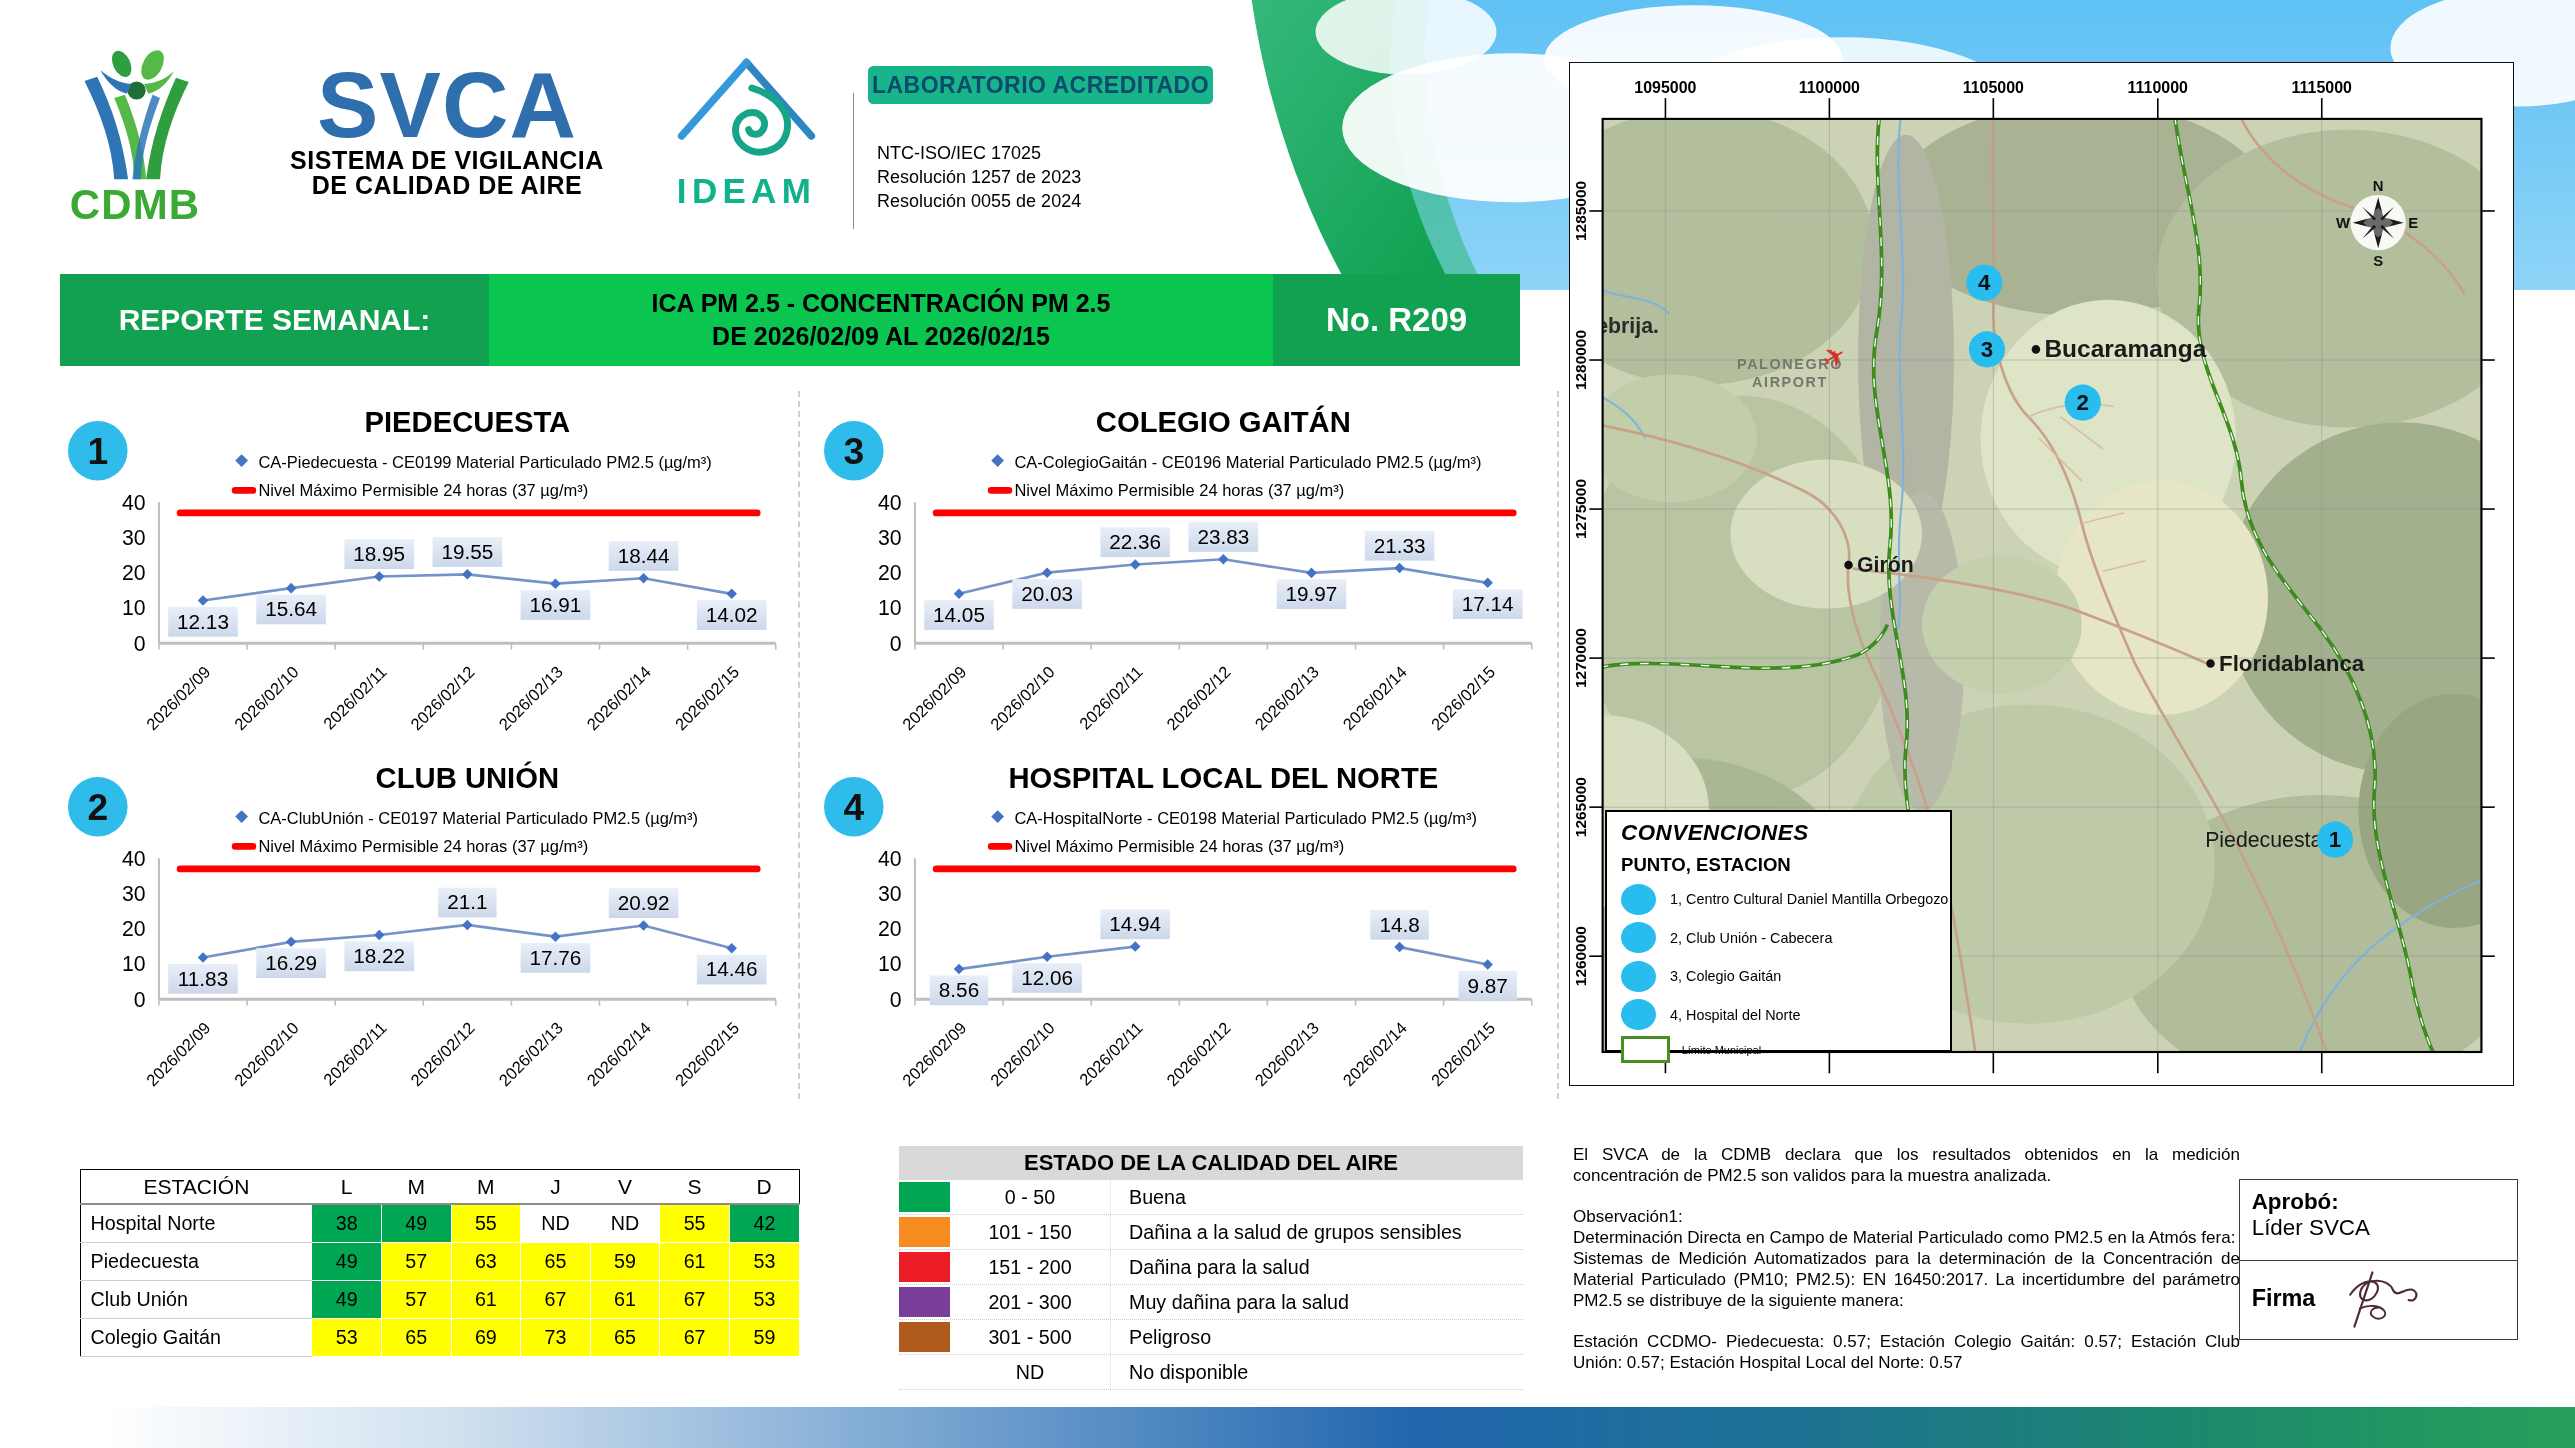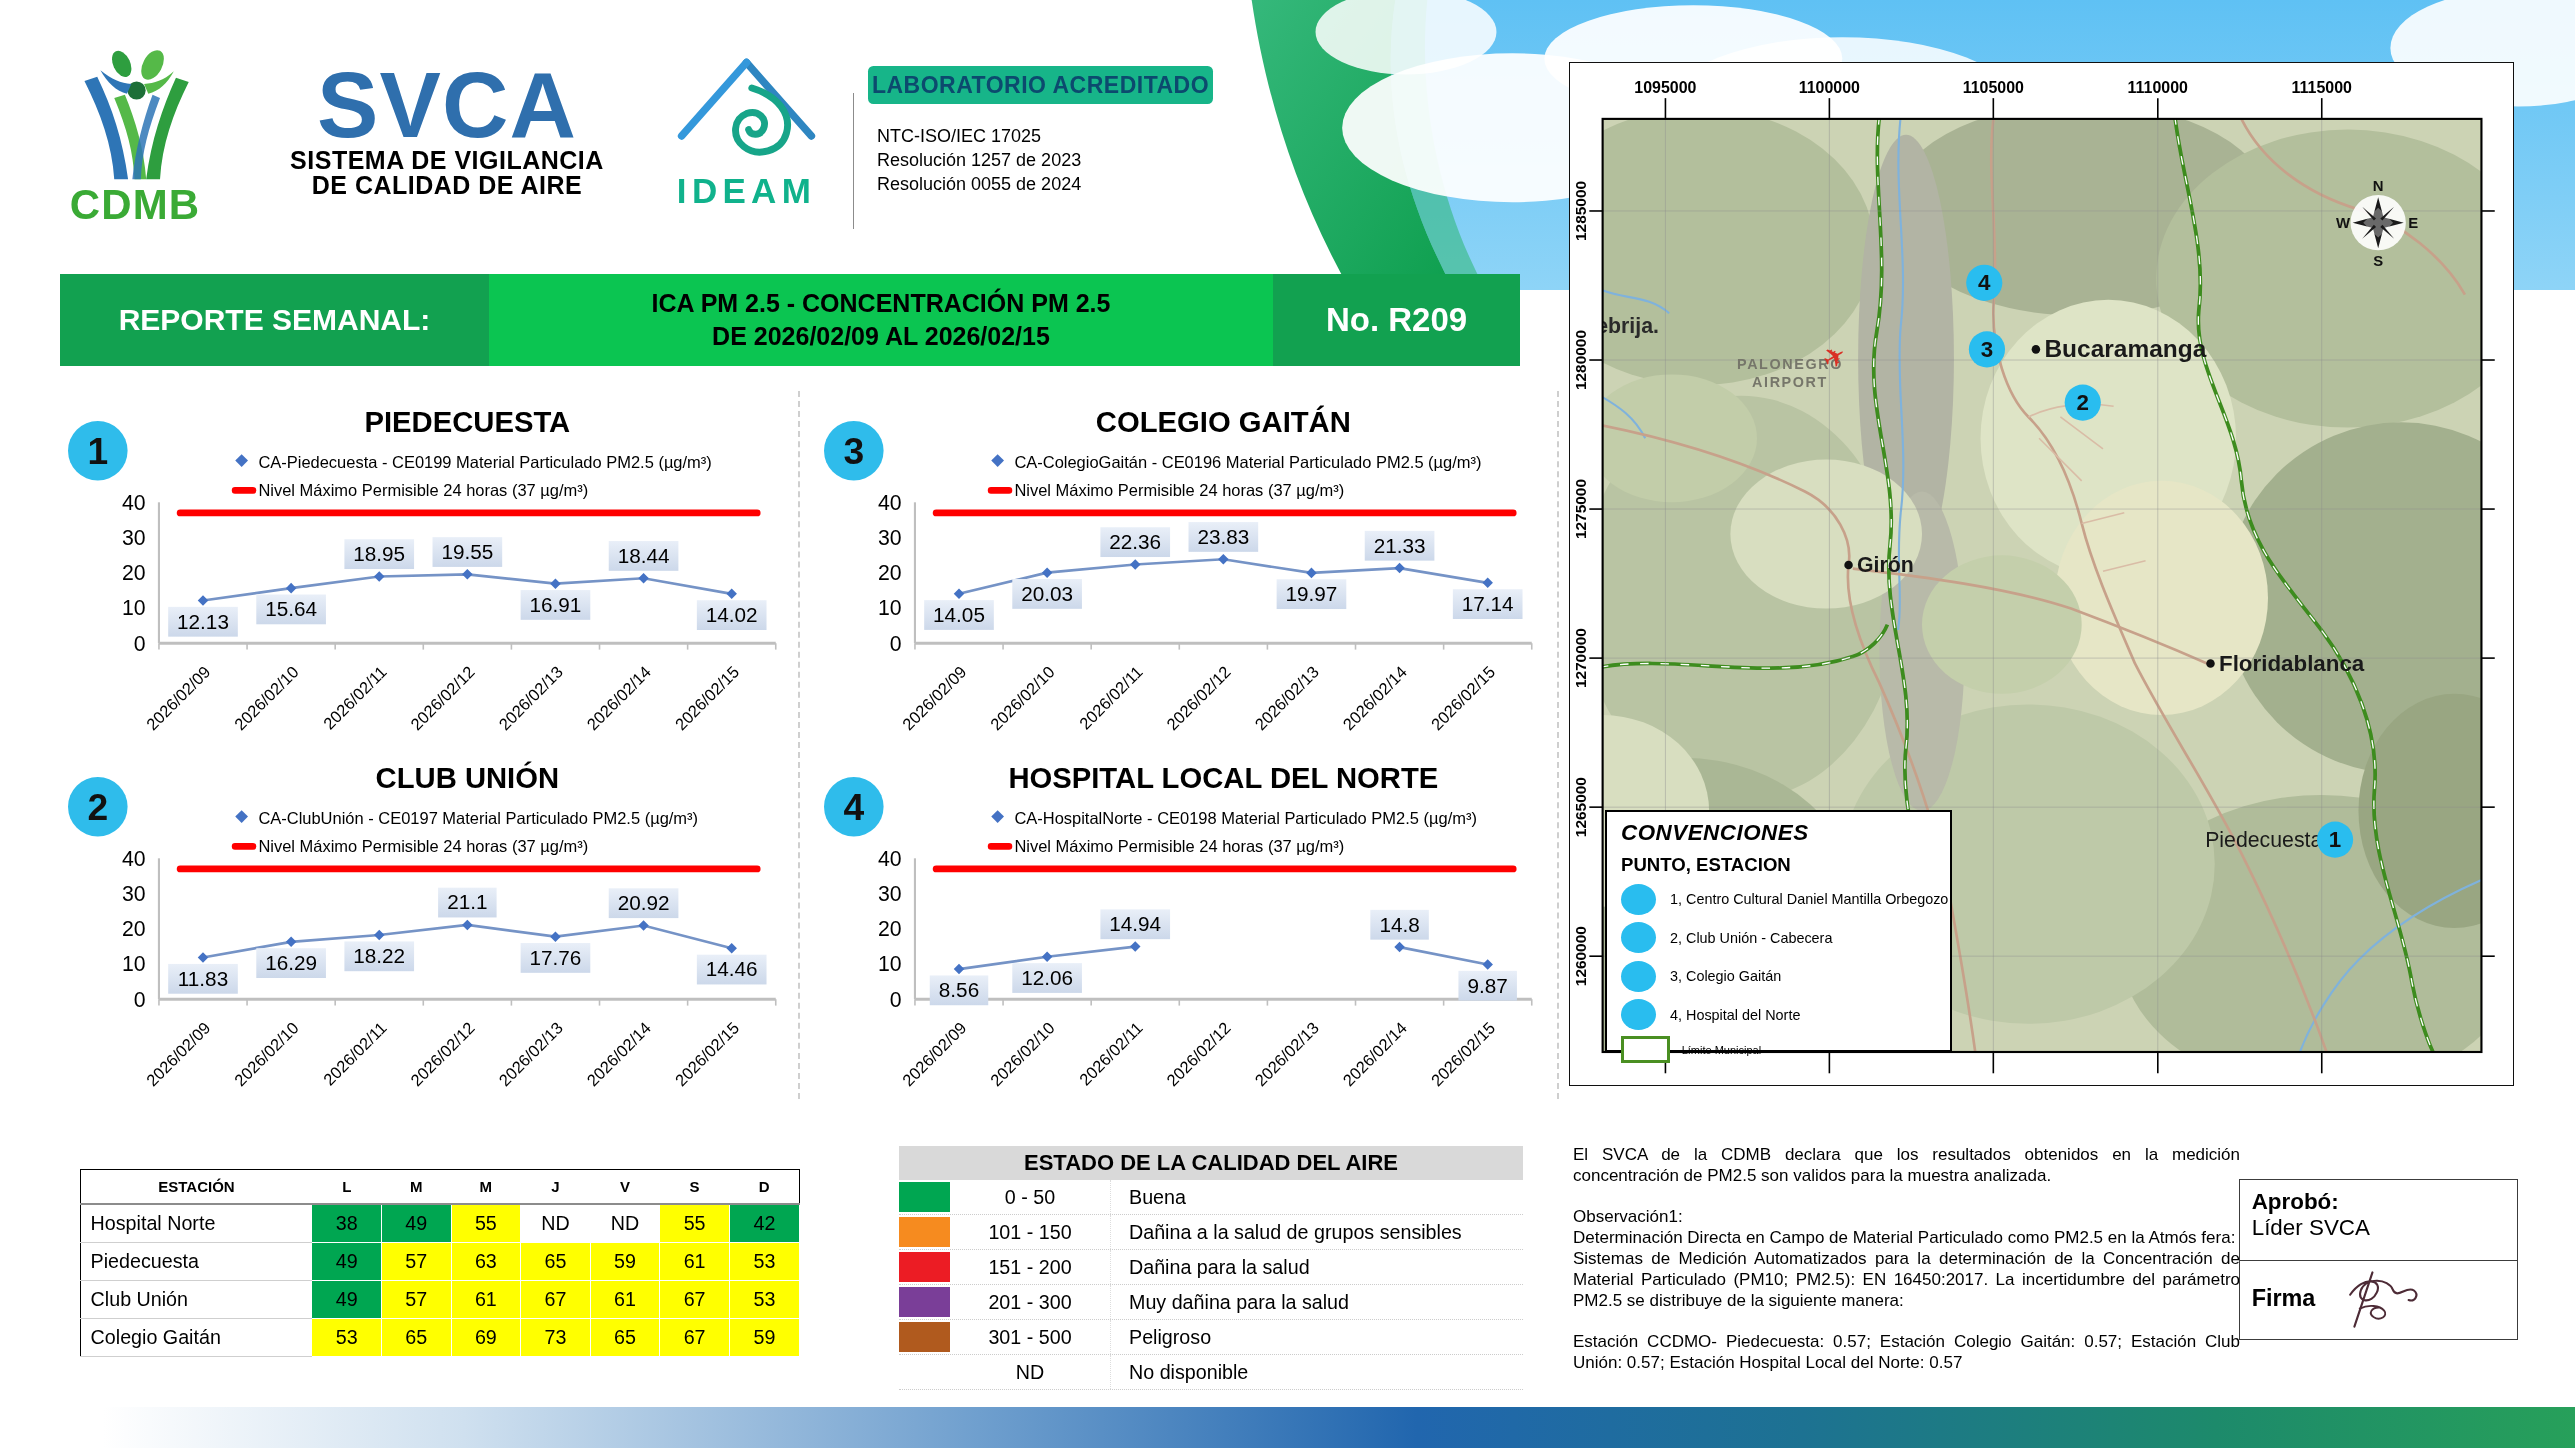--- a/index.html
+++ b/index.html
@@ -13,21 +13,21 @@
   #cdmb-text{font-size:42px;font-weight:800;color:#3aaa35;letter-spacing:1.1px;margin-top:-3.2px;}
   #svca-logo{left:290px;top:63px;width:314px;text-align:center;}
   #svca-main{font-size:92px;font-weight:800;color:#2f6fad;line-height:85px;letter-spacing:1.1px;}
   .svca-sub{font-size:25px;font-weight:700;color:#000000;line-height:24.5px;letter-spacing:0.5px;}
   #ideam-logo{left:672px;top:56px;width:149px;text-align:center;}
   #ideam-text{font-size:35px;font-weight:800;color:#10b28c;letter-spacing:5.3px;margin-top:1.1px;}
   #hdr-divider{left:853px;top:93px;height:136px;border-left:1.6px solid #8c8c8c;}
   #lab-badge{left:868px;top:66px;width:345px;height:38px;background:#17b589;border-radius:5.3px;
              color:#0c4a6e;font-size:23px;font-weight:700;display:flex;align-items:center;justify-content:center;
              letter-spacing:0.5px;z-index:2;}
-  #accred{left:877px;top:124px;font-size:18px;line-height:24px;color:#000;z-index:2;}
+  #accred{left:877px;top:141px;font-size:18px;line-height:24px;color:#000;z-index:2;}
 
   
   #title-bar{left:60px;top:274px;width:1460px;height:92px;display:flex;z-index:3;}
   #tb-left{width:429px;background:#12a150;color:#fff;font-size:30px;font-weight:700;
            display:flex;align-items:center;justify-content:center;}
   #tb-center{flex:1;background:#0bc551;color:#000;font-size:25px;font-weight:700;text-align:center;
              display:flex;flex-direction:column;align-items:center;justify-content:center;line-height:33px;}
   #tb-right{width:247px;background:#12a150;color:#fff;font-size:33px;font-weight:700;
             display:flex;align-items:center;justify-content:center;}
 
@@ -40,21 +40,21 @@
   .vsep{border-left:2.1px dashed #cfcfcf;width:0;}
   #vsep-1{left:798px;top:391px;height:708px;}
   #vsep-2{left:1557px;top:391px;height:708px;}
 
   
   #ica-wrap{left:80px;top:1169px;width:720px;z-index:3;}
   #ica-table{width:100%;border-collapse:collapse;border:1.6px solid #000;background:#fff;}
   #ica-table td,#ica-table th{padding:0;}
   .ica-title{height:34px;background:linear-gradient(180deg,#9e9e9e,#f4f4f4 45%,#d4d4d4 78%,#b5b5b5);
              font-size:21px;font-weight:700;text-align:center;border-bottom:1.1px solid #000;}
-  .ica-colhdr{height:33px;font-size:15px;font-weight:700;text-align:center;border-bottom:2.1px solid #8c8c8c;background:#fff;}
+  .ica-colhdr{height:33px;font-size:21px;font-weight:400;text-align:center;border-bottom:2.1px solid #8c8c8c;background:#fff;}
   .ica-station{font-size:19.7px;text-align:left;padding-left:9.6px!important;height:37px;background:#fff;border-bottom:1.1px solid #cfcfcf;}
   .ica-val{font-size:19.7px;text-align:center;height:37px;border:1.6px solid #fff;}
   .c-green{background:#00a651;}
   .c-yellow{background:#ffff00;}
   .c-white{background:#ffffff;}
 
   
   #estado{left:899px;top:1146px;width:624px;z-index:3;}
   #estado-title{height:34px;background:#d9d9d9;font-size:22px;font-weight:700;display:flex;
                 align-items:center;justify-content:center;}

